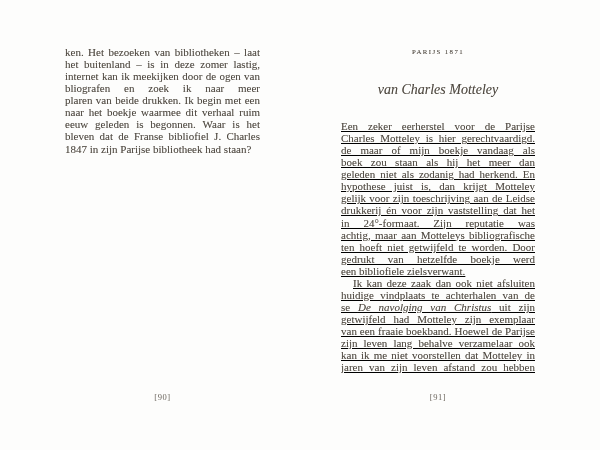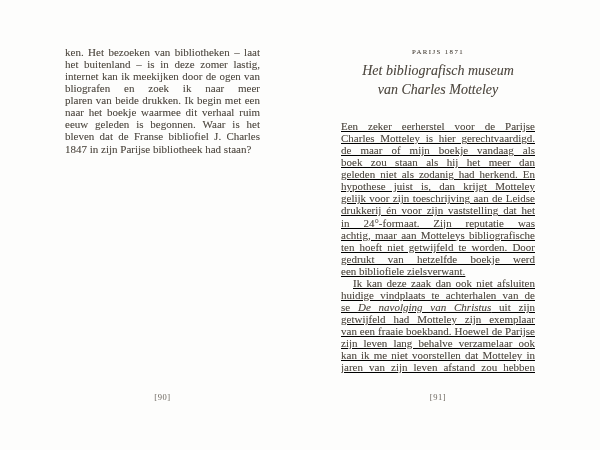--- a/index.html
+++ b/index.html
@@ -84,21 +84,21 @@
     <div class="line">plaren van beide drukken. Ik begin met een zoektocht</div>
     <div class="line">naar het boekje waarmee dit verhaal ruim anderhalve</div>
     <div class="line">eeuw geleden is begonnen. Waar is het exemplaar ge-</div>
     <div class="line">bleven dat de Franse bibliofiel J. Charles Motteley in</div>
     <div class="line endline">1847 in zijn Parijse bibliotheek had staan?</div>
   </div>
   <div class="folio" id="left-folio">[90]</div>
 
   <div class="block" id="kicker">PARIJS 1871</div>
 
-  <h1 class="block" id="chapter-title"><span>Het bibliografisch museum</span><br><span>van Charles Motteley</span></h1>
+  <h1 class="block" id="chapter-title"><br><span>van Charles Motteley</span></h1>
 
   <div class="block" id="right-body">
     <div class="line">Een zeker eerherstel voor de Parijse bibliofiel Jean</div>
     <div class="line">Charles Motteley is hier gerechtvaardigd. Het is zeer</div>
     <div class="line">de maar of mijn boekje vandaag als Elzevier-druk te</div>
     <div class="line">boek zou staan als hij het meer dan anderhalve eeuw</div>
     <div class="line">geleden niet als zodanig had herkend. En als mijn</div>
     <div class="line">hypothese juist is, dan krijgt Motteley postuum dus</div>
     <div class="line">gelijk voor zijn toeschrijving aan de Leidse Elzevier-</div>
     <div class="line">drukkerij én voor zijn vaststelling dat het werd gedrukt</div>

